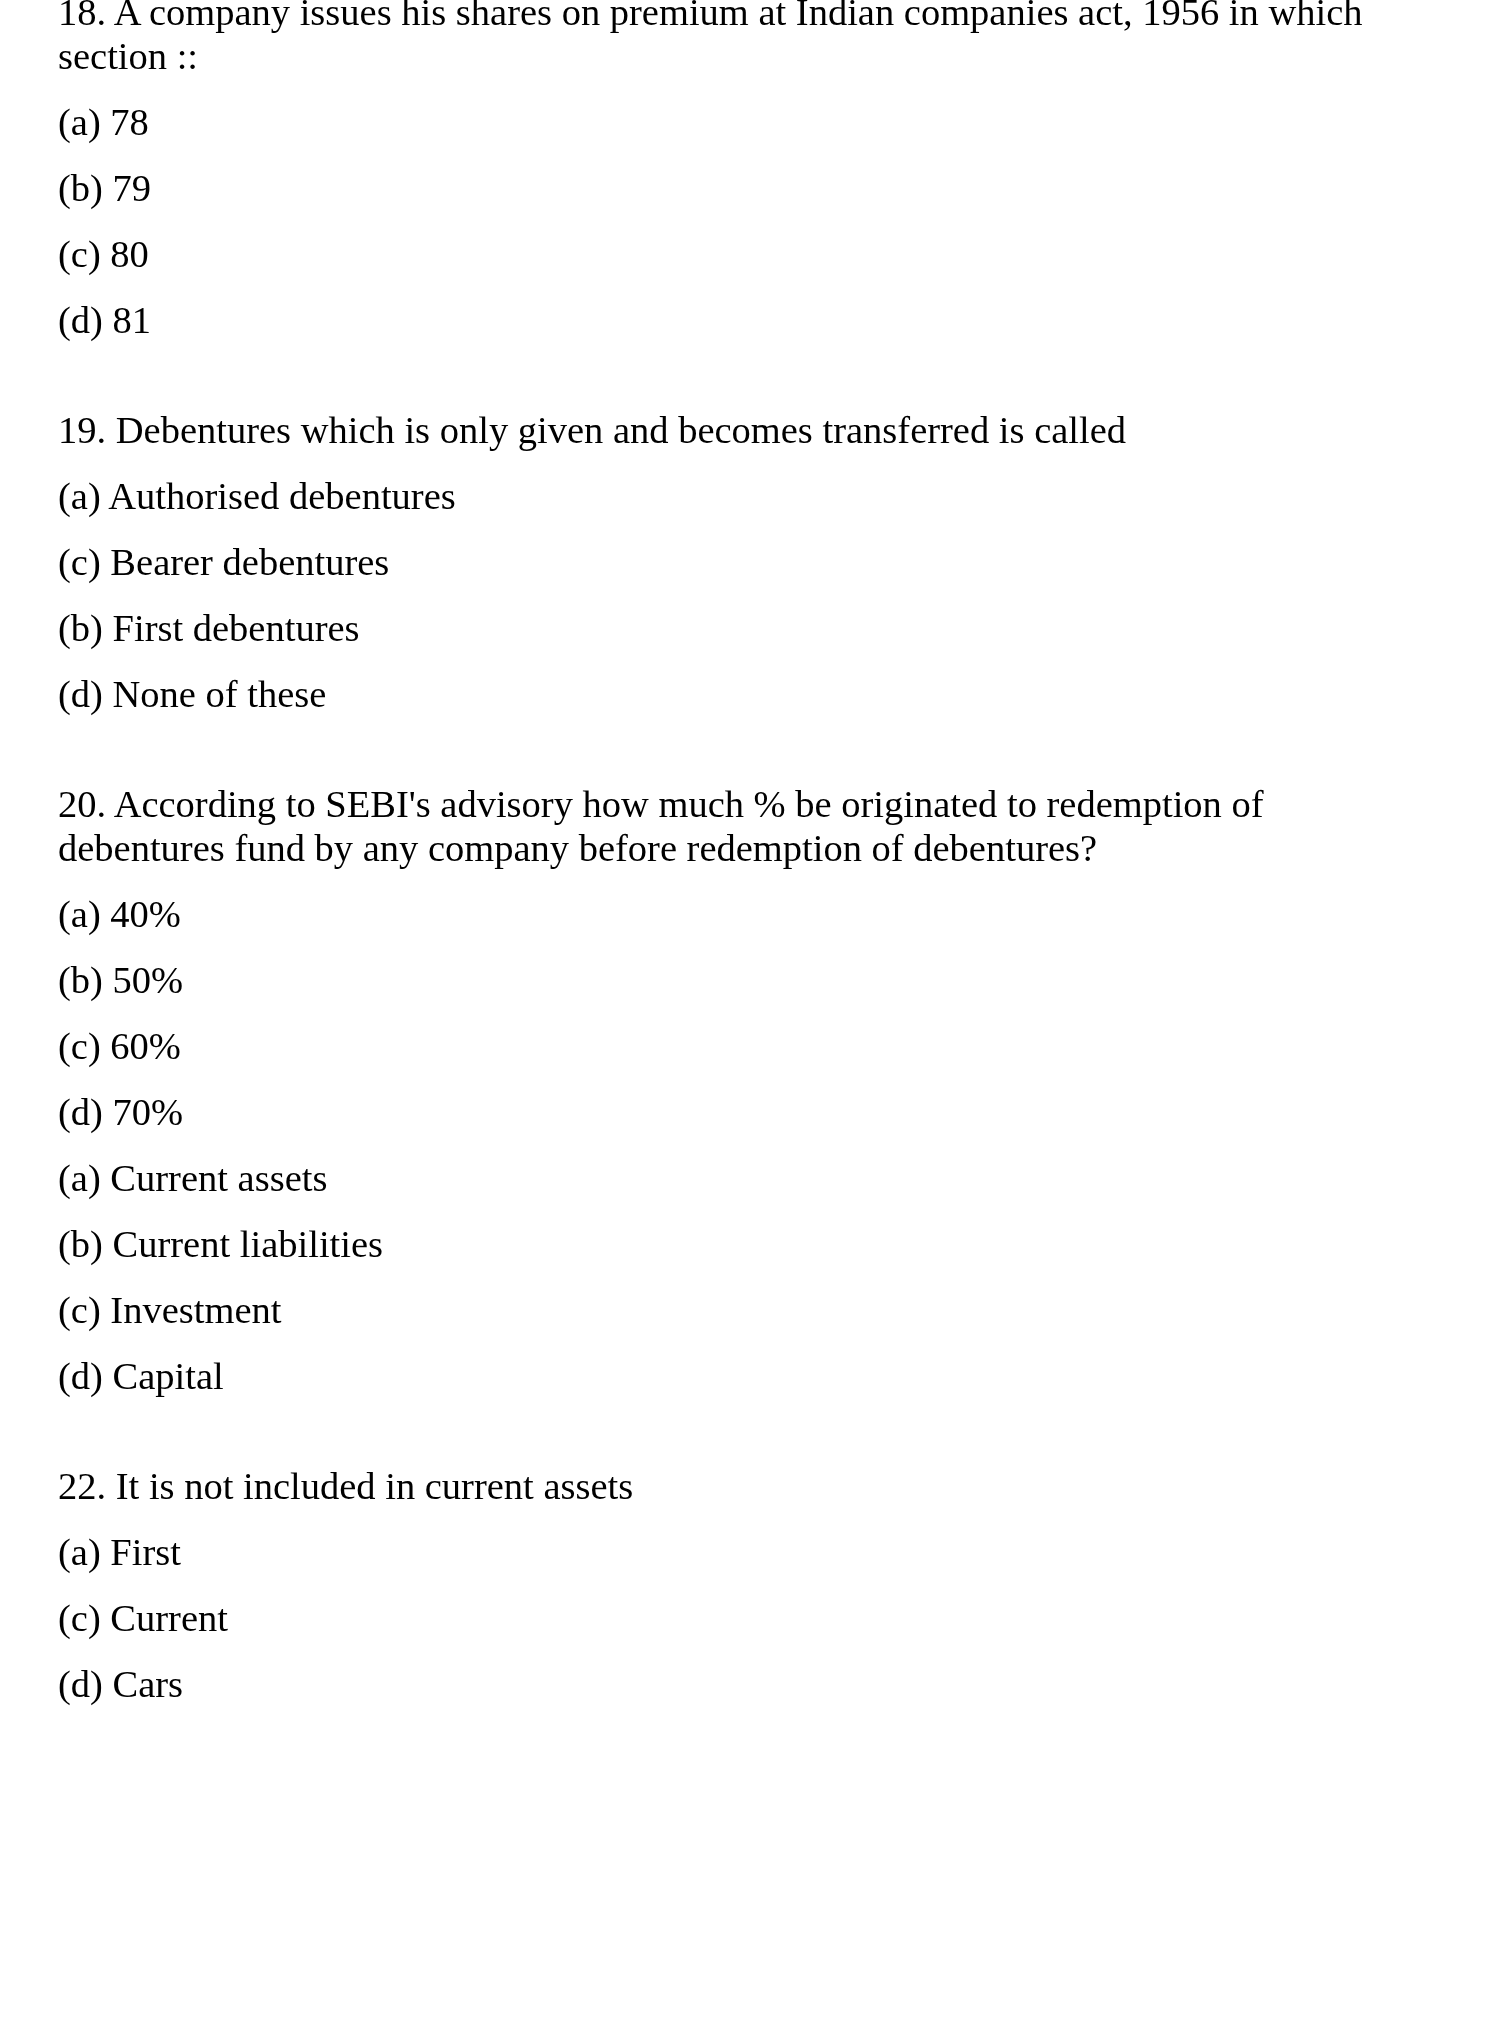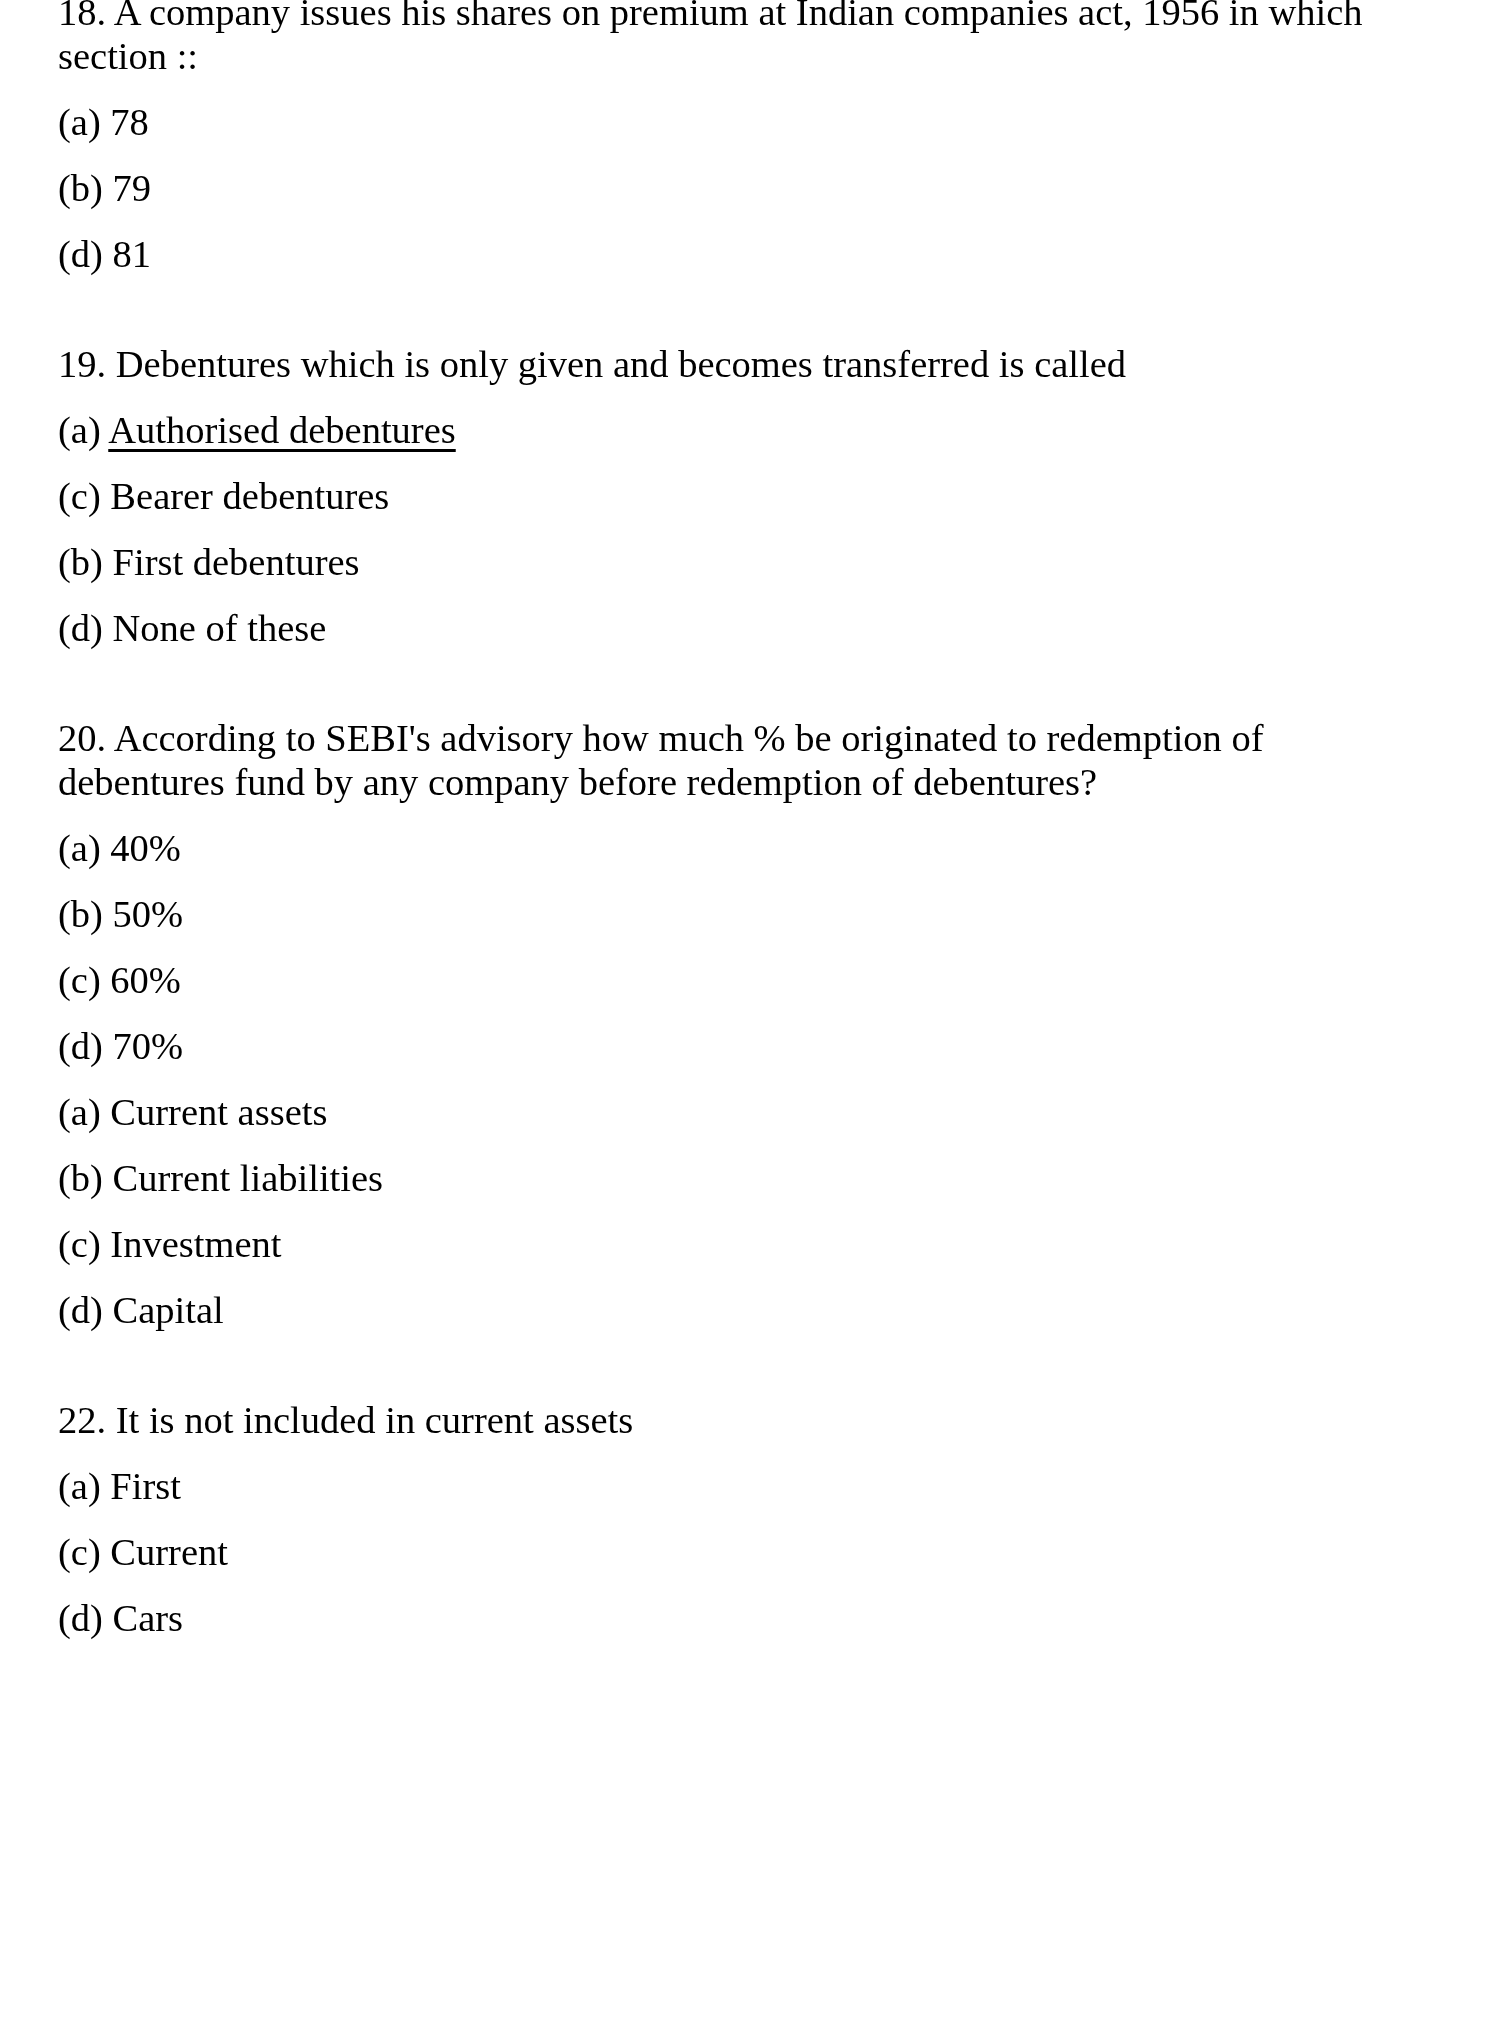--- a/index.html
+++ b/index.html
@@ -26,34 +26,34 @@
     margin: 0 0 22px 0;
     max-width: 1370px;
   }
   p.q {
     margin-top: 66px;
   }
   .qblock-first p.q {
     margin-top: -10px;
   }
   .u {
-    text-decoration: underline;
     text-decoration-thickness: 3px;
     text-underline-offset: 6px;
   }
 </style>
 </head>
 <body>
 
 <main class="doc">
 
   <section class="qblock qblock-first">
     <p class="q">18. A company issues his shares on premium at Indian companies act, 1956 in which section ::</p>
     <p class="opt"><span>(a)</span> <span>78</span></p>
     <p class="opt"><span>(b)</span> <span>79</span></p>
+    <p class="opt"><span>(c)</span> <span>80</span></p>
     <p class="opt"><span>(d)</span> <span>81</span></p>
   </section>
 
   <section class="qblock">
     <p class="q">19. Debentures which is only given and becomes transferred is called</p>
     <p class="opt"><span>(a)</span> <span class="u">Authorised debentures</span></p>
     <p class="opt"><span>(c)</span> <span>Bearer debentures</span></p>
     <p class="opt"><span>(b)</span> <span>First debentures</span></p>
     <p class="opt"><span>(d)</span> <span>None of these</span></p>
   </section>

